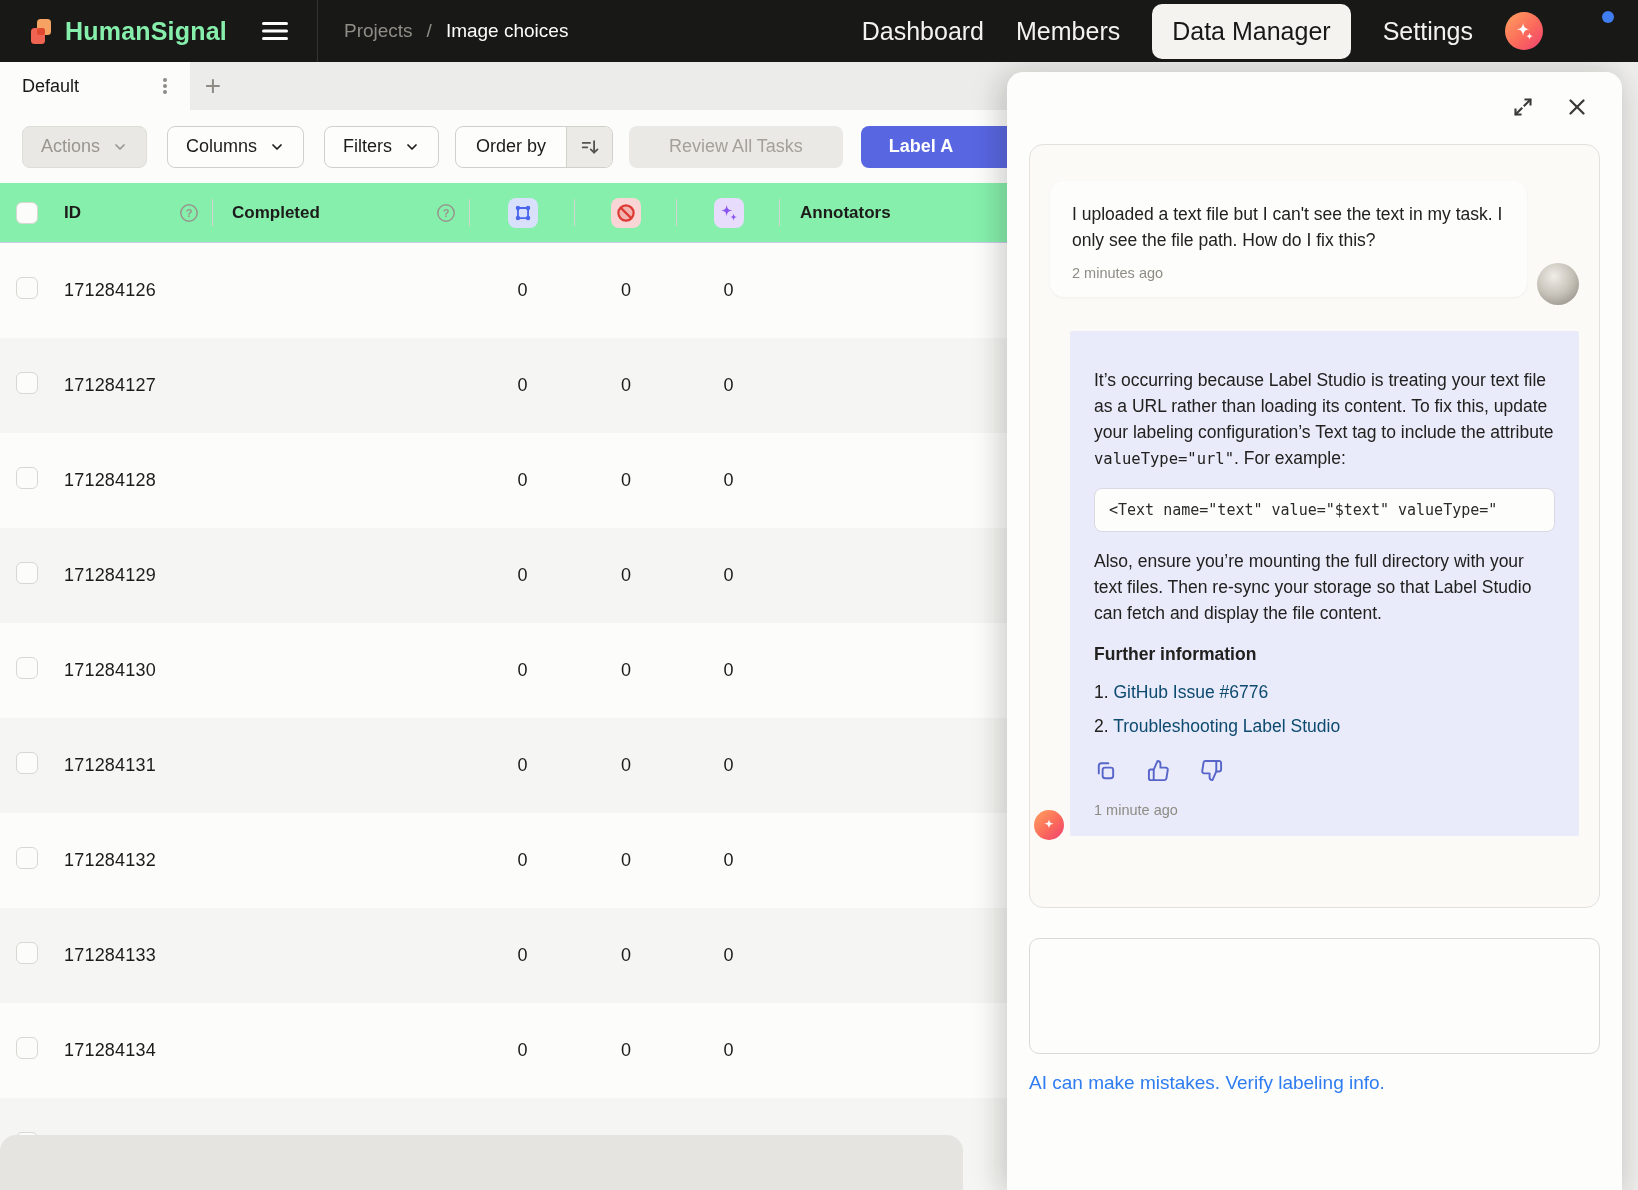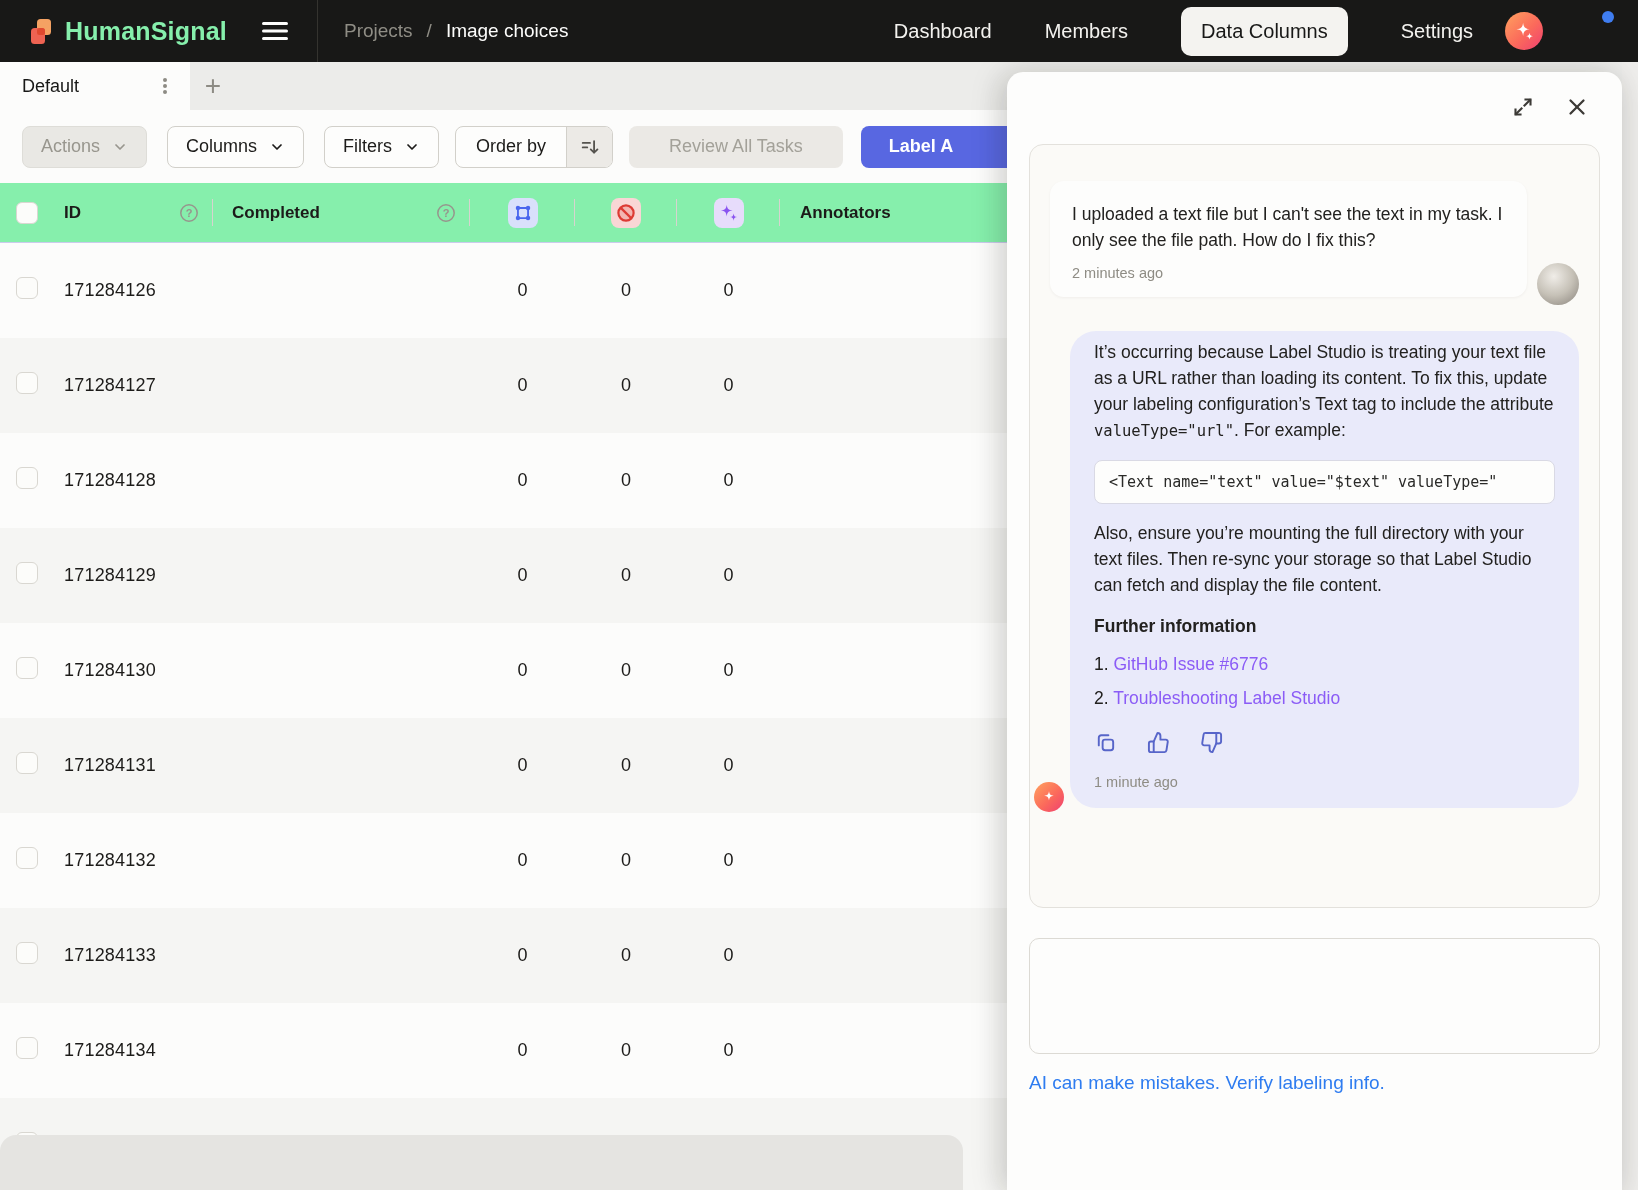--- a/index.html
+++ b/index.html
@@ -19,21 +19,21 @@
   .nav-left { display:flex; align-items:center; padding-left:28px; }
   .logo { display:flex; align-items:center; gap:10px; }
   .logo-text { font-size:25px; font-weight:700; letter-spacing:.2px; color:#86efac; }
   .hamburger { margin-left:34px; cursor:pointer; display:flex; align-items:center; }
   .nav-divider { width:1px; height:62px; background:#34332f; margin-left:28px; }
   .breadcrumb { display:flex; align-items:center; gap:14px; margin-left:26px; font-size:19px; }
   .crumb-parent { color:#8f8d85; cursor:pointer; }
   .crumb-sep { color:#8f8d85; }
   .crumb-current { color:#fdfdfc; }
   .nav-right { margin-left:auto; display:flex; align-items:center; gap:32px; padding-right:26px; }
-  .nav-item { font-size:20px; color:#f3f2ef; cursor:pointer; white-space:nowrap;margin-left:21px; }
+  .nav-item { font-size:25px; color:#f3f2ef; cursor:pointer; white-space:nowrap; }
   .nav-item.active {
     background:#f4f3f0; color:#181817; border-radius:10px; padding:13px 20px;
   }
   .ai-nav-btn {
     width:38px; height:38px; border-radius:50%;
     background:linear-gradient(135deg,#ffa35f 0%,#fb6a5b 55%,#ef3f71 100%);
     display:flex; align-items:center; justify-content:center; cursor:pointer;
   }
   .avatar-wrap { position:relative; width:37px; height:37px; cursor:pointer; }
   .avatar {
@@ -141,33 +141,33 @@
   .msg-text { font-size:17.5px; line-height:26px; color:#22211f; }
   .timestamp { margin-top:12px; font-size:14.5px; color:#8e8c84; }
   .user-avatar {
     width:42px; height:42px; min-width:42px; border-radius:50%; margin-left:10px;
     background:radial-gradient(circle at 40% 32%, #f0ede8 0%, #c6c1b7 50%, #87817a 100%);
     transform:translateY(8px);
   }
 
   .assistant-row { position:relative; margin-top:34px; margin-left:20px; }
   .assistant-bubble {
-    background:#e9eafa; border-radius:26px; padding:8px 24px 18px 24px;
+    background:#e9eafa; border-radius:2px; padding:36px 24px 18px 24px;
   }
   .inline-code, .code-text { font-family:"DejaVu Sans Mono", monospace; }
   .inline-code { font-size:15.5px; }
   .code-block {
     margin:16px 0 16px 0; background:#fdfdfc; border:1px solid #d9d9e4; border-radius:8px;
     padding:12px 14px; font-size:15px; color:#2a2a28;
     white-space:nowrap; overflow:hidden; cursor:text;
   }
   .further-heading { margin-top:18px; font-size:17.5px; font-weight:700; color:#22211f; }
   .ref-list { margin-top:10px; }
   .ref-item { font-size:17.5px; line-height:34px; color:#22211f; }
-  .ref-link { color:#8b5cf6; cursor:pointer; text-decoration:none; }
+  .ref-link { color:#0c4a6e; cursor:pointer; text-decoration:none; }
   .action-icons { margin-top:16px; display:flex; gap:30px; align-items:center; }
   .action-icons .panel-action { cursor:pointer; display:flex; }
   .assistant-ts { margin-top:20px; font-size:14.5px; color:#8e8c84; }
   .spark-avatar {
     position:absolute; left:-36px; bottom:-4px; width:30px; height:30px; border-radius:50%;
     background:linear-gradient(135deg,#ffa35f 0%,#fb6a5b 55%,#ef3f71 100%);
     display:flex; align-items:center; justify-content:center;
   }
 
   .composer {
@@ -207,21 +207,21 @@
     <span class="nav-divider"></span>
     <div class="breadcrumb">
       <span class="crumb-parent">Projects</span>
       <span class="crumb-sep">/</span>
       <span class="crumb-current">Image choices</span>
     </div>
   </div>
   <div class="nav-right">
     <span class="nav-item">Dashboard</span>
     <span class="nav-item">Members</span>
-    <span class="nav-item active">Data Columns</span>
+    <span class="nav-item active">Data Manager</span>
     <span class="nav-item">Settings</span>
     <span class="ai-nav-btn">
       <span>
         <svg width="22" height="22" viewBox="0 0 24 24">
           <path d="M11 3c.6 5 2.2 6.6 7.2 7.2-5 .6-6.6 2.2-7.2 7.2-.6-5-2.2-6.6-7.2-7.2C8.8 9.6 10.4 8 11 3z" fill="#ffffff"></path>
           <path d="M18 14c.35 2.6 1.15 3.4 3.7 3.7-2.55.35-3.35 1.15-3.7 3.7-.35-2.55-1.15-3.35-3.7-3.7 2.55-.3 3.35-1.1 3.7-3.7z" fill="#ffffff"></path>
         </svg>
       </span>
     </span>
     <span class="avatar-wrap">

